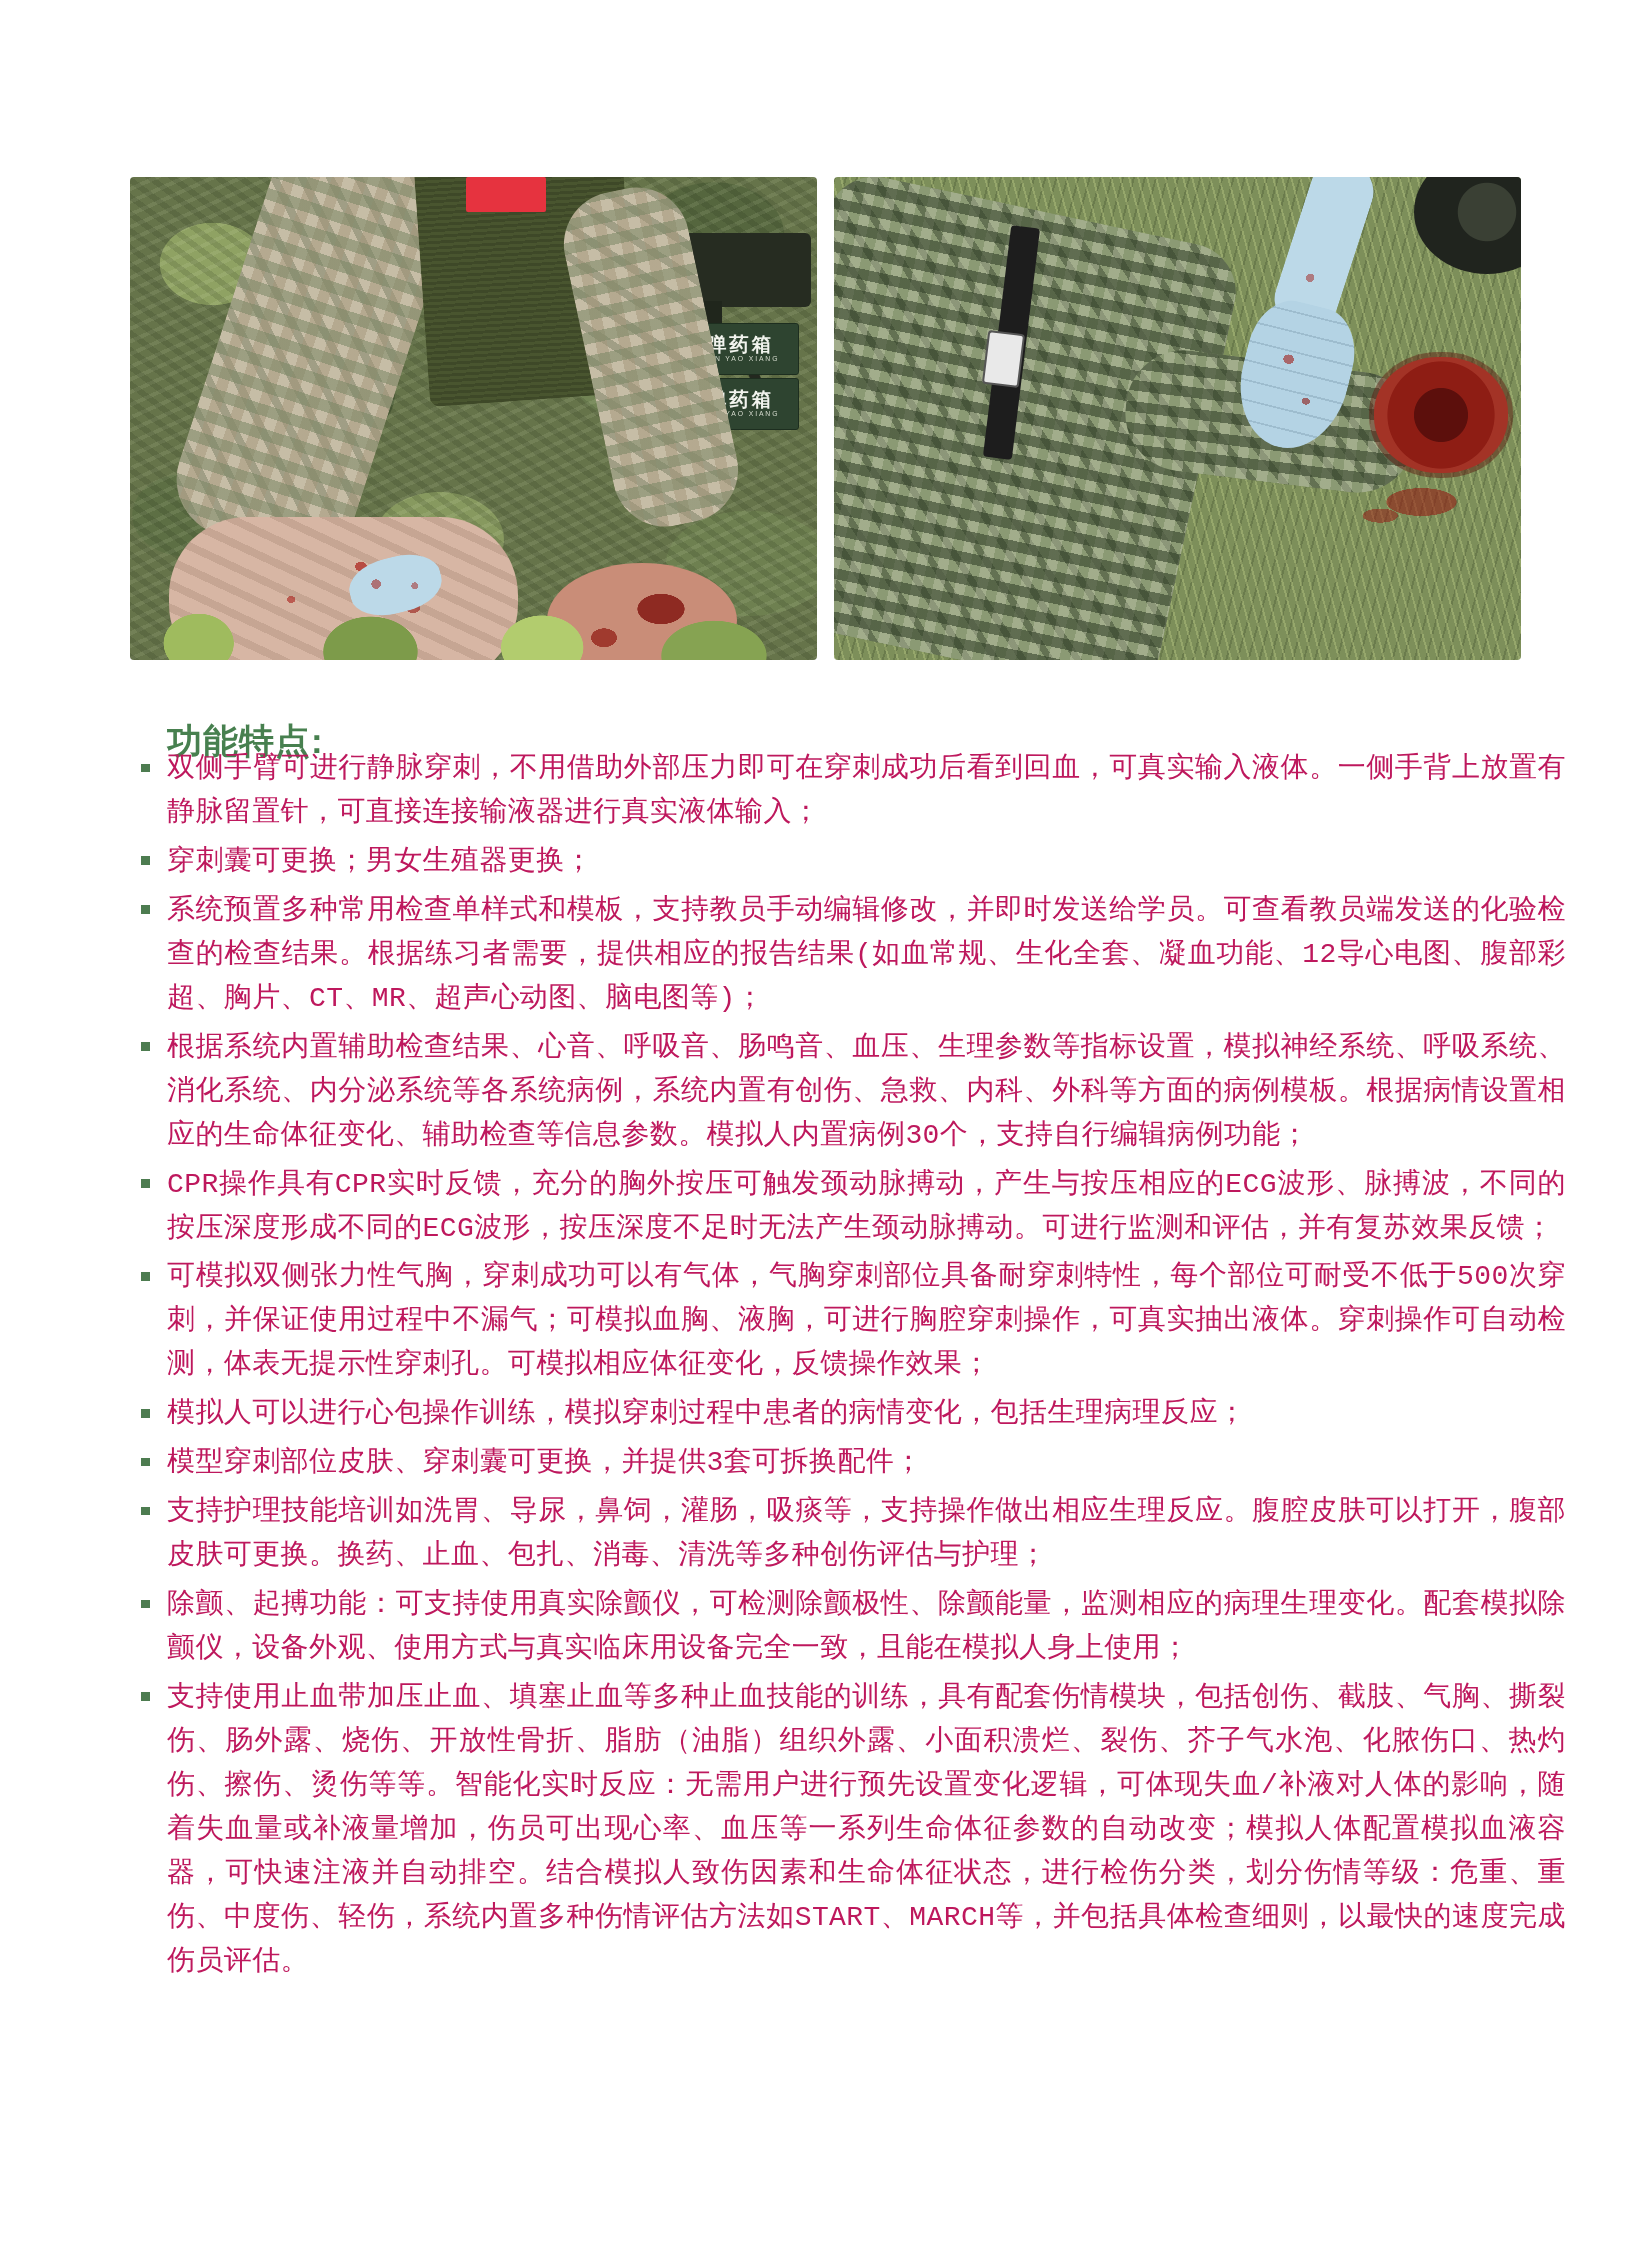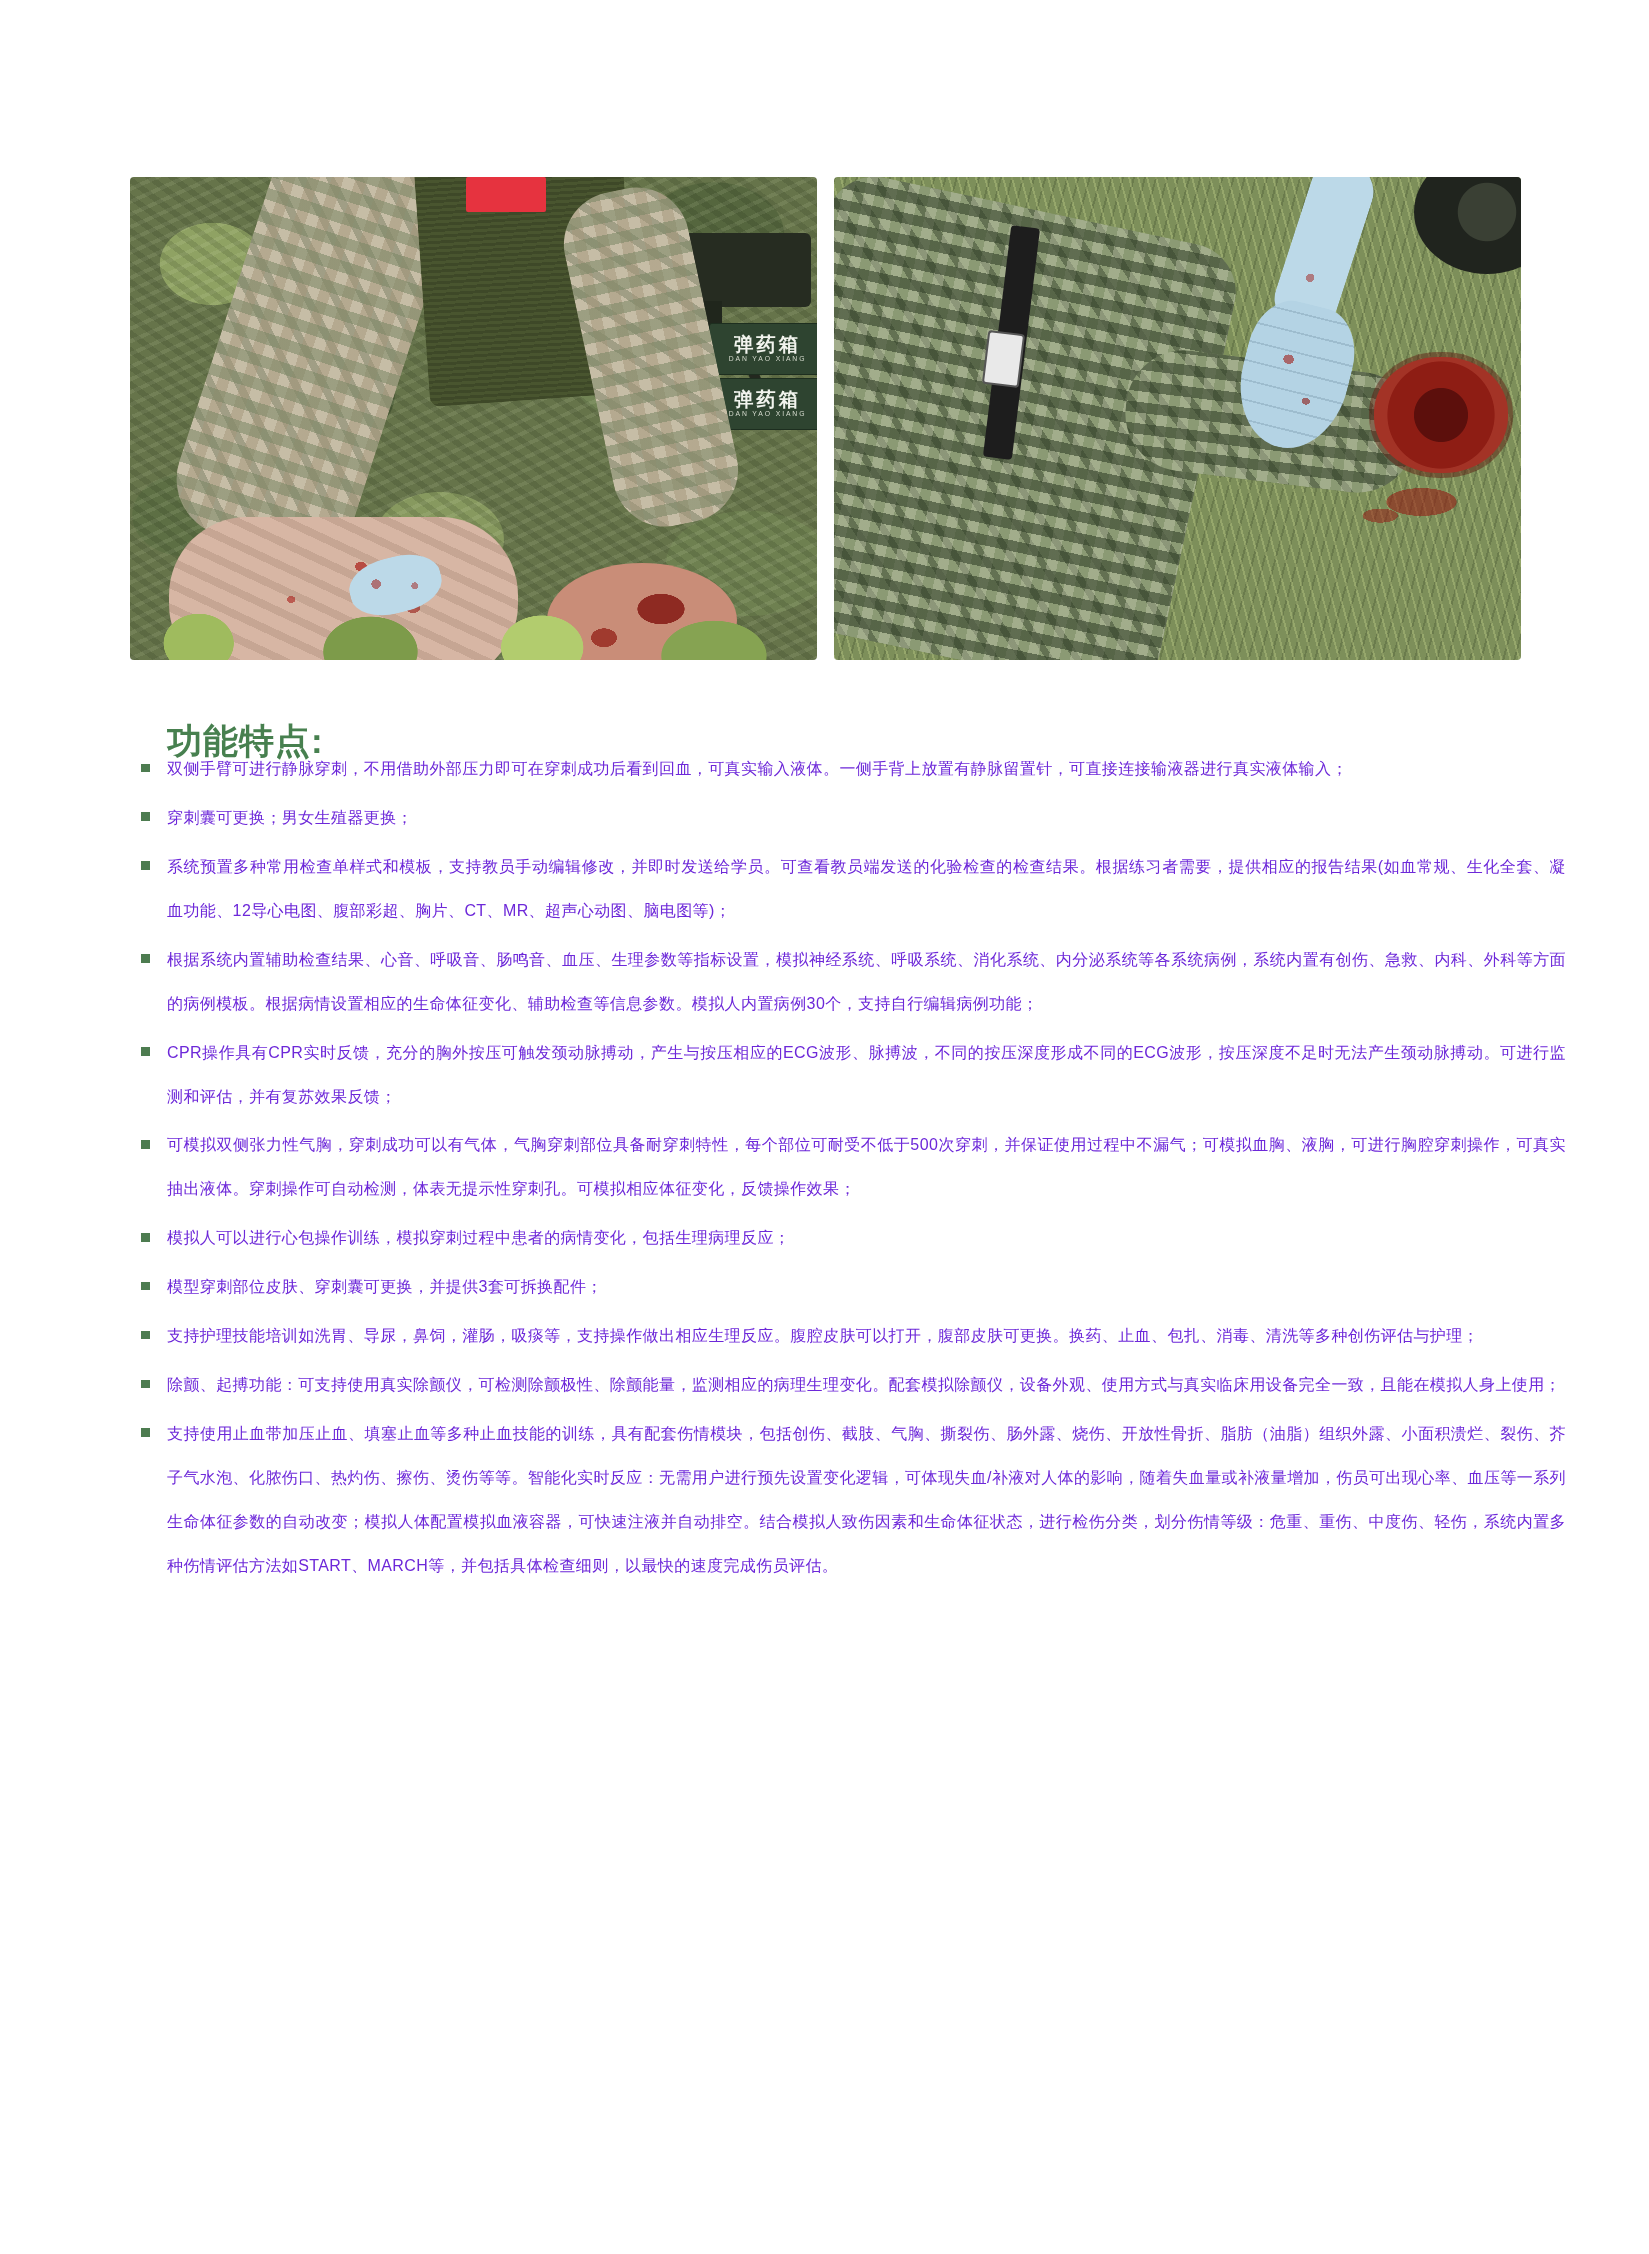--- a/index.html
+++ b/index.html
@@ -45,21 +45,21 @@
       repeating-linear-gradient(0deg,transparent 0 10.7px,rgba(52,66,42,.6) 10.7px 21.3px),
       repeating-linear-gradient(90deg,transparent 0 10.7px,rgba(190,196,168,.45) 10.7px 21.3px),
       repeating-linear-gradient(45deg,rgba(40,52,32,.4) 0 6.8px,transparent 6.8px 23px);
   }
   
   .gun-barrel{left:190px;top:93px;width:252px;height:15.5px;background:#23281f;border-radius:5.8px;}
   .gun-body{left:423px;top:56px;width:258px;height:74px;background:#262c21;border-radius:5.8px;}
   .gun-mount{left:540px;top:124px;width:52px;height:33px;background:#20261c;}
   .gun-leg-a{left:505px;top:146px;width:9.7px;height:68px;background:#23281f;transform:rotate(24deg);}
   .gun-leg-b{left:611px;top:146px;width:9.7px;height:68px;background:#23281f;transform:rotate(-24deg);}
-  .ammo-stack{left:579px;top:146px;width:115px;}
+  .ammo-stack{left:552px;top:146px;width:115px;}
   .ammo-box{position:relative;width:115px;height:50px;background:#2e4430;border:1px solid #1d2e1f;border-radius:2.9px;margin-bottom:2.9px;
     display:flex;flex-direction:column;align-items:center;justify-content:center;}
   .ammo-label{color:#f2f4ee;font-weight:bold;font-size:19.4px;letter-spacing:2.9px;line-height:21.3px;white-space:nowrap;}
   .ammo-sub{color:#d8ddd0;font-size:6.8px;letter-spacing:1.9px;line-height:8.7px;white-space:nowrap;}
   .arm-left{left:93px;top:-49px;width:184px;height:427px;transform:rotate(18deg);border-radius:58px;}
   .vest{left:291px;top:-39px;width:209px;height:262px;transform:rotate(-4deg);background:#49552f;border-radius:9.7px;
     background-image:repeating-linear-gradient(0deg,rgba(0,0,0,.15) 0 2.9px,transparent 2.9px 5.8px);}
   .red-patch{left:336px;top:0;width:80px;height:35px;background:#e6333f;border-radius:1.9px;}
   .arm-right{left:458px;top:9.7px;width:126px;height:340px;transform:rotate(-12deg);border-radius:53px;}
   .glove-hands{left:219px;top:380px;width:93px;height:56px;transform:rotate(-14deg);background:#bcd9e8;border-radius:45%;
@@ -124,21 +124,21 @@
   .section-heading{
     position:absolute;left:167px;top:718px;margin:0;
     font-size:35px;line-height:45px;font-weight:bold;color:#47804f;letter-spacing:1px;
   }
   
   .feature-list{
     position:absolute;left:141px;top:747px;width:1425px;margin:0;padding:0;list-style:none;
   }
   .feature{
     position:relative;padding-left:26px;margin:0 0 4.9px 0;
-    font-size:16px;line-height:44px;color:#6d28d9;text-align:justify;letter-spacing:0.4px;
+    font-size:28px;line-height:44px;color:#be185d;text-align:justify;letter-spacing:0.4px;font-family:Liberation Mono, monospace;
   }
   .bullet{
     position:absolute;left:0;top:16.5px;width:8.7px;height:8.7px;background:#4d7c50;
   }
 </style>
 </head>
 <body>
 
 <div class="photos-row">
 

